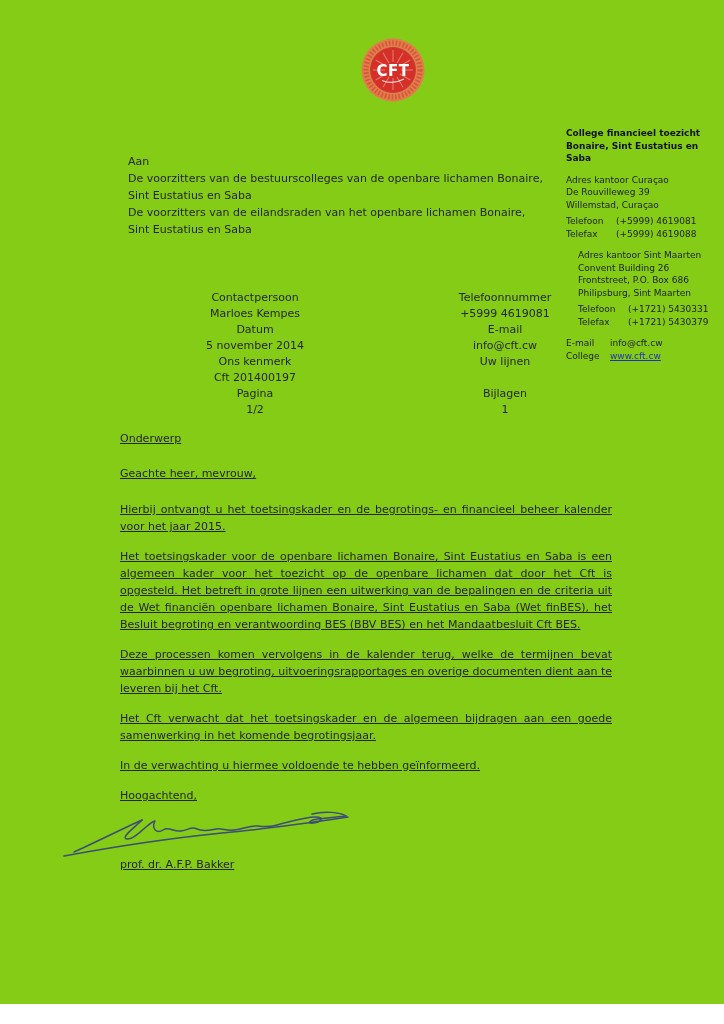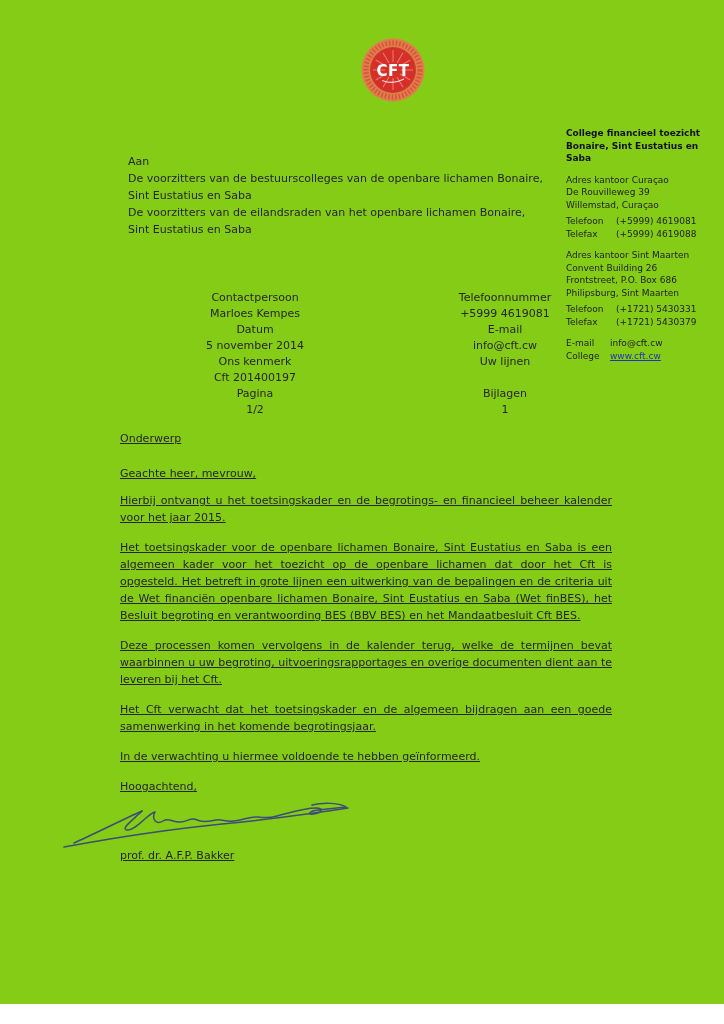--- a/index.html
+++ b/index.html
@@ -9,37 +9,37 @@
   }
   
   .logo{position:absolute;left:361px;top:38px;width:64px;height:64px;}
   
   .sidebar{position:absolute;left:566px;top:107px;width:158px;font-size:9px;line-height:12.5px;color:#1e1e1e;}
   .sb-org{font-weight:bold;margin-bottom:9px;color:#111;margin-top:20px;}
   .sb-heading{}
   .sb-row{display:flex;}
   .sb-row .sb-label{width:50px;flex:none;}
   .sb-phone{margin-top:4px;}
-  .sb-section2{margin-top:9px;}
+  .sb-section2{margin-top:9px;margin-left:12px;}
   .sb-net{margin-top:9px;}
   .sb-net .sb-label{width:44px;flex:none;}
   .sb-link{text-decoration:underline;cursor:pointer;}
   
   .recipient{position:absolute;left:120px;top:153px;font-size:11px;line-height:17px;white-space:nowrap;margin-left:8px;}
   
   .meta{position:absolute;left:120px;top:290px;width:492px;height:132px;font-size:11px;line-height:16px;text-align:center;}
   .meta-col{position:absolute;top:0;}
   .meta-col.left{left:0;width:270px;}
   .meta-col.right{left:278px;width:214px;}
   .meta-col div{min-height:16px;}
   
   .flow{position:absolute;left:120px;top:430px;width:492px;font-size:11px;line-height:17px;text-decoration:underline;}
   .subject-label{line-height:17px;}
   .subject-value{line-height:17px;}
-  .salutation{margin:18px 0 10px 0;}
+  .salutation{margin:18px 0 19px 0;}
   .para{margin:0 0 13px 0;text-align:justify;}
   .closing-line{white-space:nowrap;}
   .signature{display:block;margin:4px 0 -4px -58px;}
   .signer-name{white-space:nowrap;}
 </style>
 </head>
 <body>
 
 <div class="page">
 

